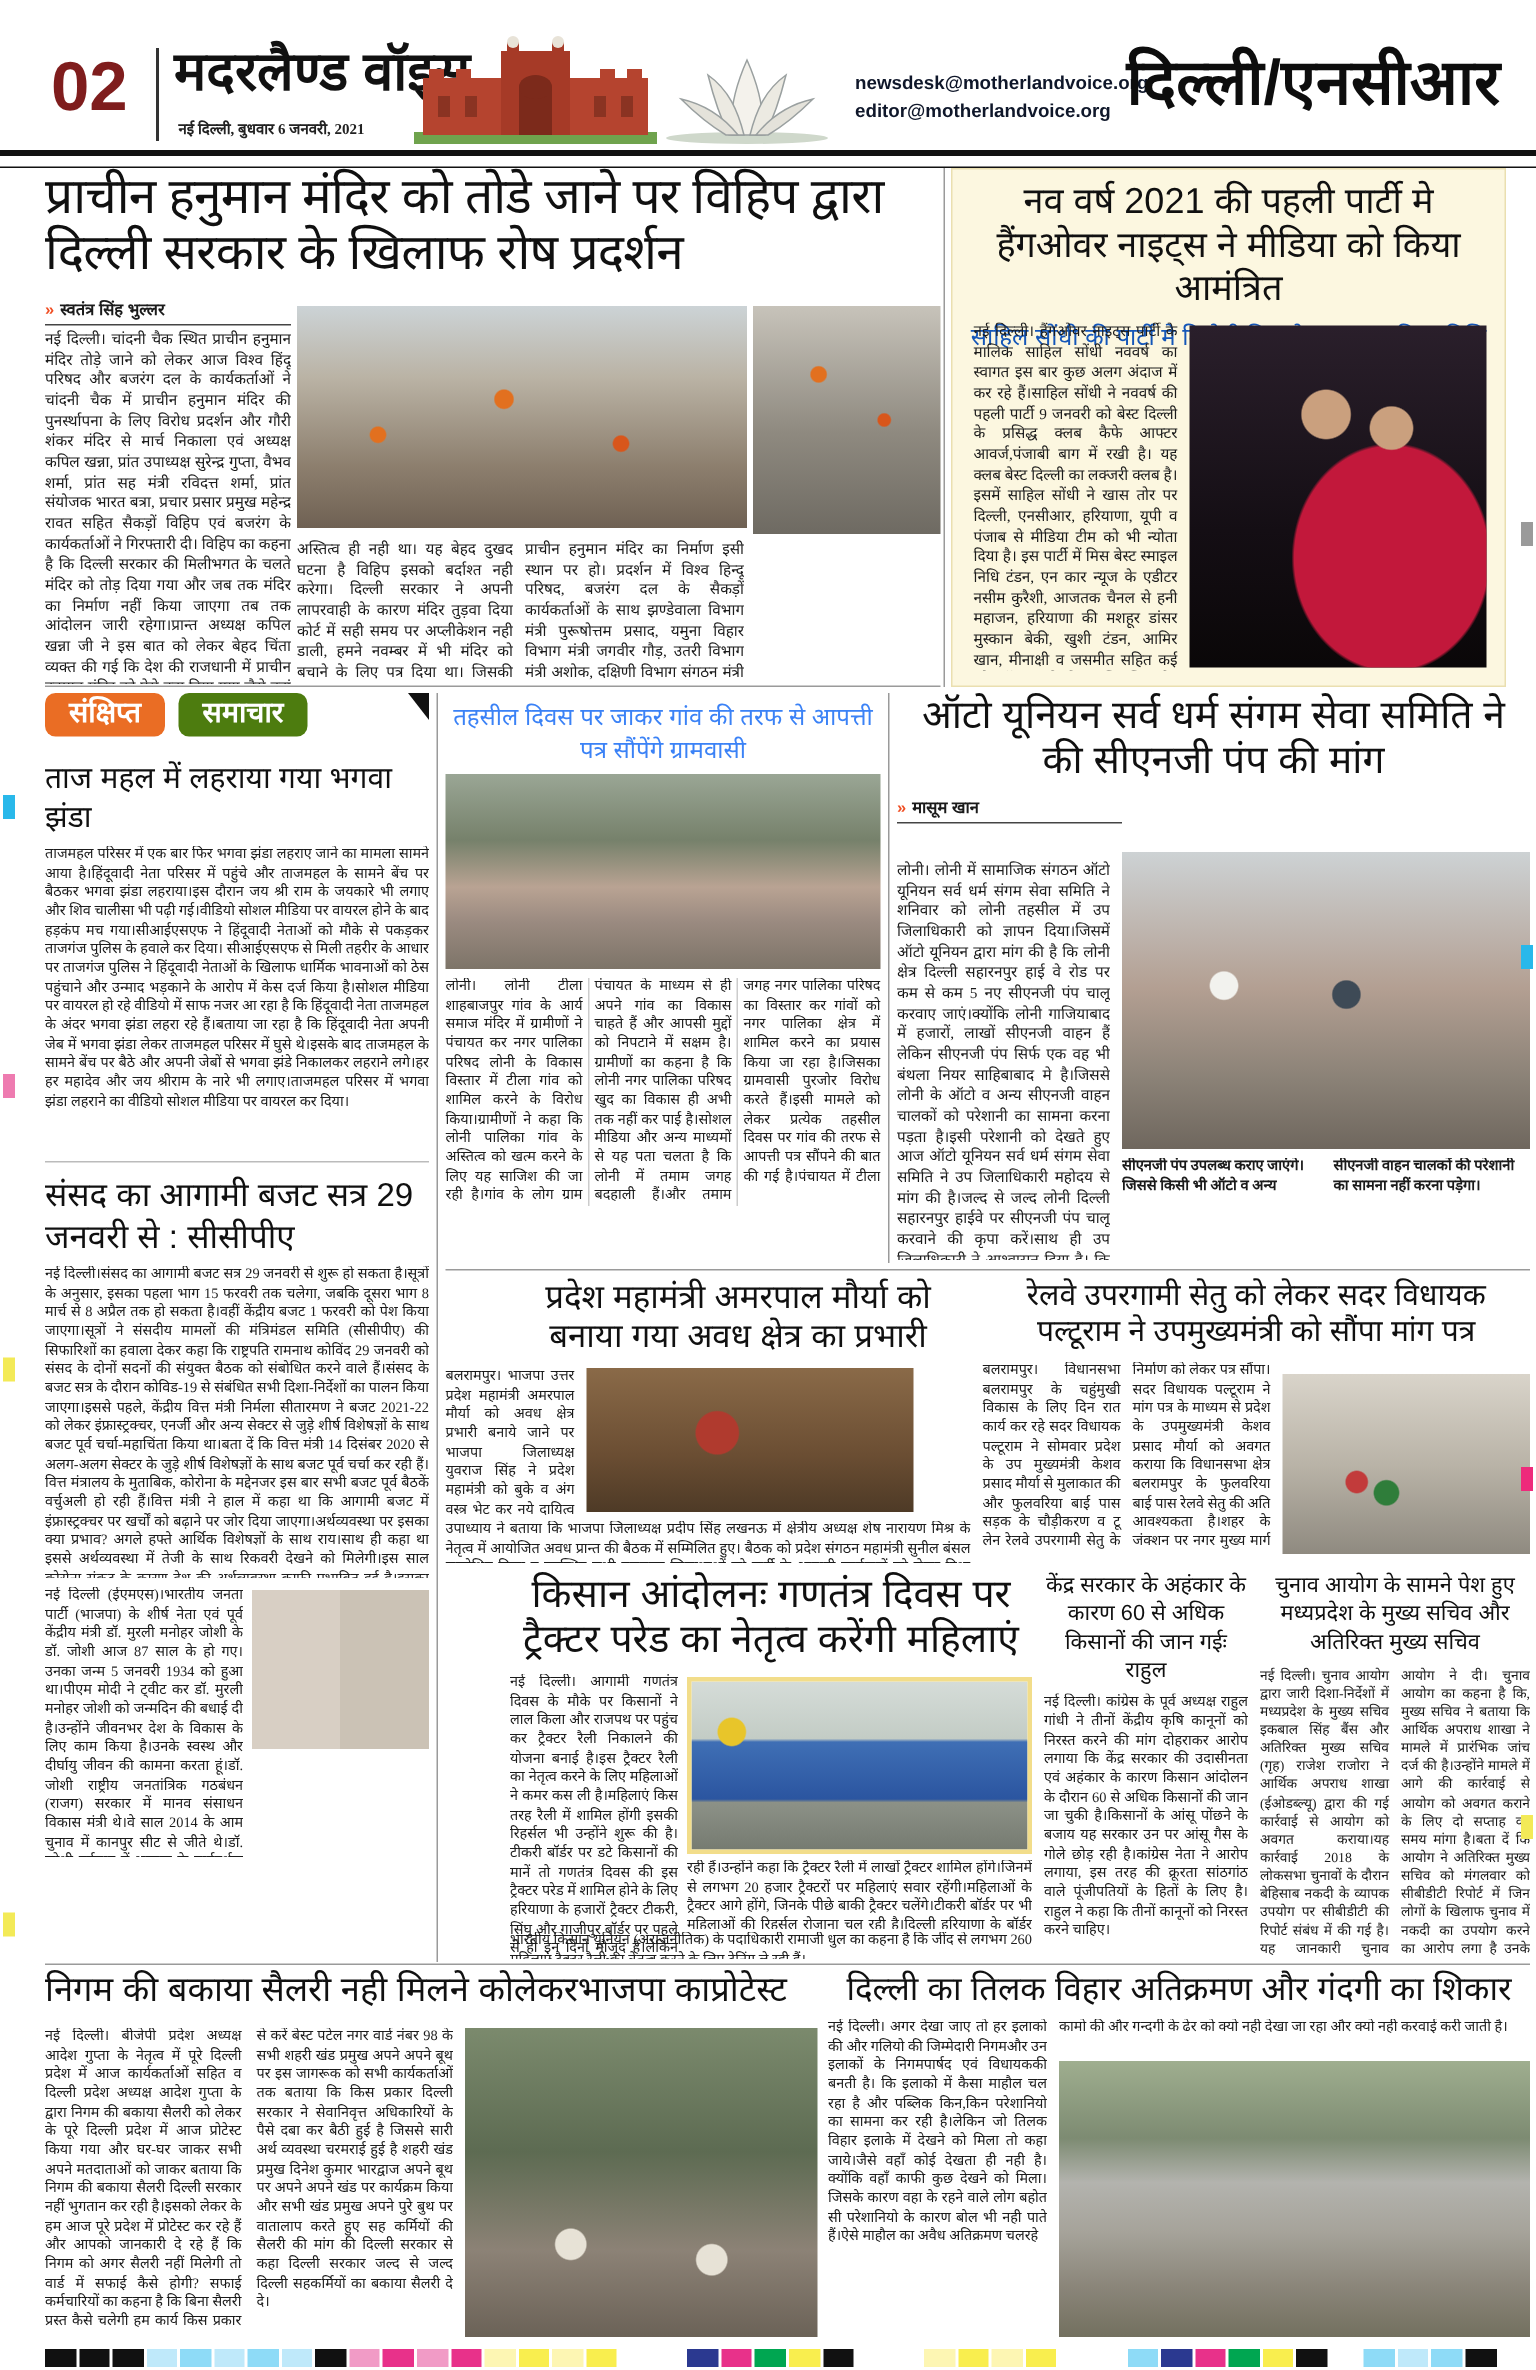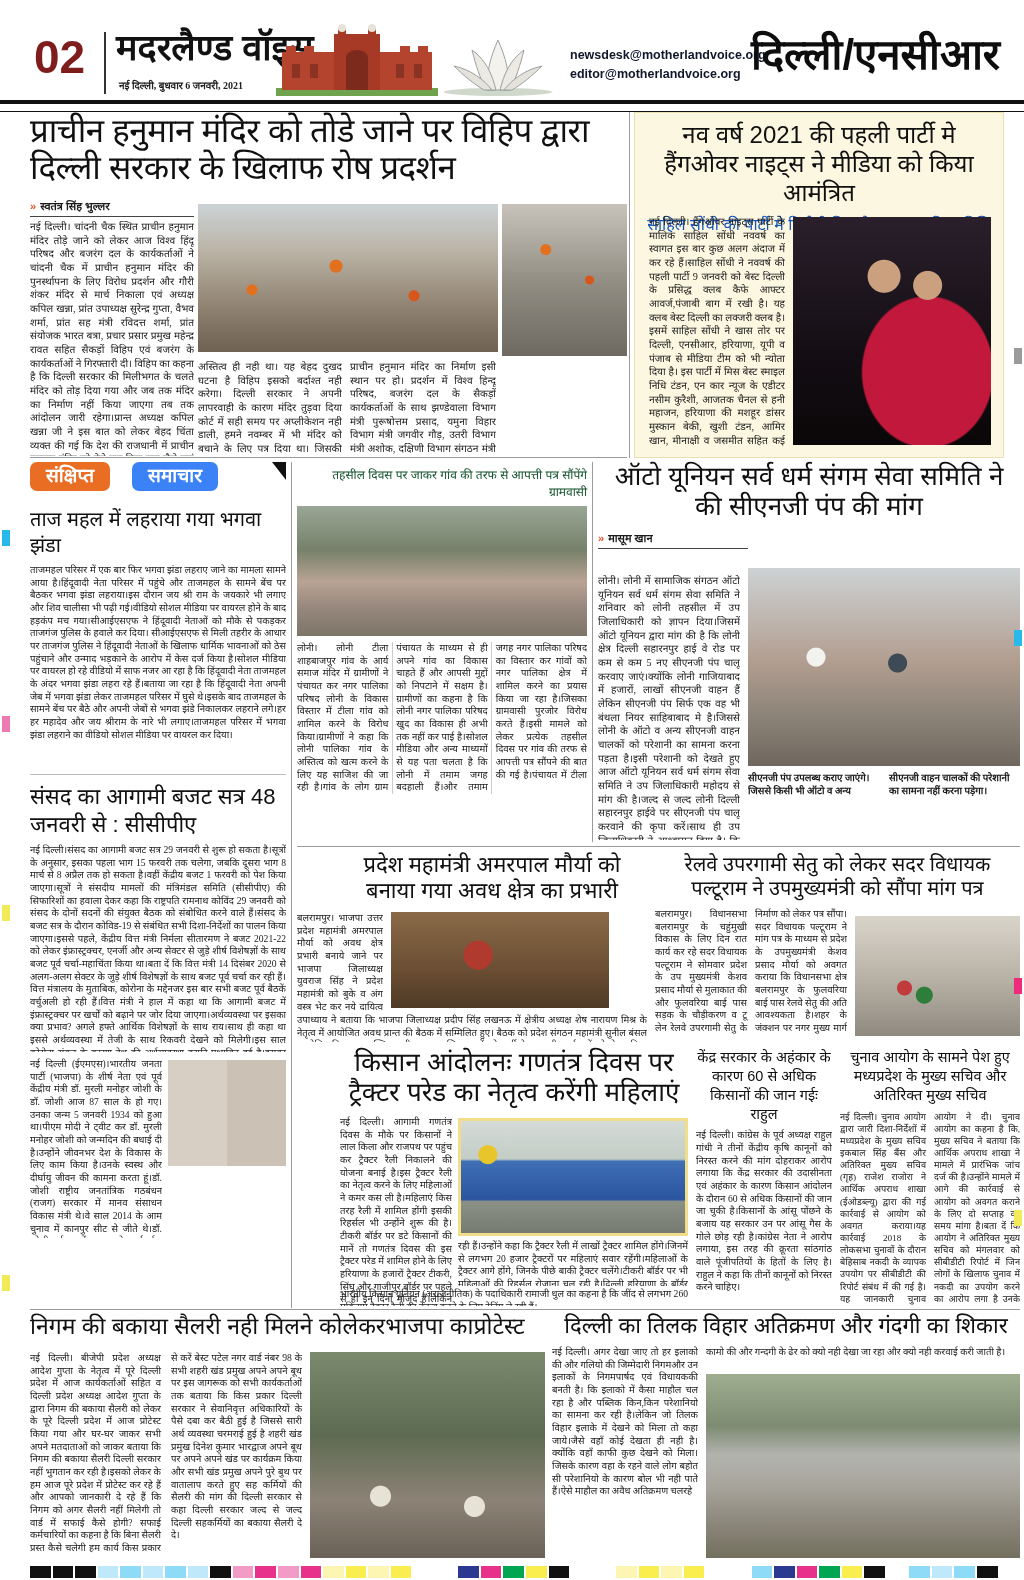--- a/index.html
+++ b/index.html
@@ -57,21 +57,21 @@
   .ph-salary{background:
       radial-gradient(circle at 30% 70%, #e7e2d6 0 10px, rgba(0,0,0,0) 11px),
       radial-gradient(circle at 70% 75%, #e7e2d6 0 10px, rgba(0,0,0,0) 11px),
       linear-gradient(180deg,#7b8a6d 0%,#5d6b52 40%,#8c8276 72%,#6b6257 100%);}
   .ph-tilak{background:linear-gradient(180deg,#9fae8f 0%,#7d8b72 28%,#b3b3ae 44%,#a6a39a 62%,#8a8579 82%,#73705f 100%);}
   
   .brief-tab{position:relative;height:36px;}
   .tab-box{display:inline-block;font-family:"Liberation Sans",sans-serif;font-weight:800;color:#fff;
            font-size:19px;padding:4px 16px;border-radius:7px;line-height:1.1;}
   .tab-orange{background:#ea6d24;}
-  .tab-blue{background:#3b82f6;margin-left:22px;}
+  .tab-blue{background:#4d7c0f;margin-left:9px;}
   .tab-fold{position:absolute;right:0;top:0;width:0;height:0;border-left:14px solid transparent;border-top:18px solid #111;}
   
   .bottom-bar{position:absolute;left:30px;top:1566px;width:990px;height:12px;display:flex;gap:2px;}
   .bottom-bar span{display:block;flex:1;height:12px;}
   .edge-mark{position:absolute;width:8px;height:16px;}
   .yellow-box{background:#fcf7e0;border:1px solid #eadfb0;}
 </style>
 </head>
 <body>
 
@@ -142,32 +142,32 @@
     <div class="ph ph-party" style="left:158px;top:104px;width:198px;height:228px;"></div>
   </div>
 
   <div class="abs" style="left:30px;top:462px;width:256px;height:846px;overflow:hidden;">
     <div class="brief-tab">
       <span class="tab-box tab-orange">संक्षिप्त</span><span class="tab-box tab-blue">समाचार</span>
       <span class="tab-fold"></span>
     </div>
     <div class="hd" style="font-size:20px;line-height:1.3;margin-top:8px;">ताज महल में लहराया गया भगवा झंडा</div>
     <div class="body-sm" style="margin-top:6px;height:196px;">ताजमहल परिसर में एक बार फिर भगवा झंडा लहराए जाने का मामला सामने आया है।हिंदूवादी नेता परिसर में पहुंचे और ताजमहल के सामने बेंच पर बैठकर भगवा झंडा लहराया।इस दौरान जय श्री राम के जयकारे भी लगाए और शिव चालीसा भी पढ़ी गई।वीडियो सोशल मीडिया पर वायरल होने के बाद हड़कंप मच गया।सीआईएसएफ ने हिंदूवादी नेताओं को मौके से पकड़कर ताजगंज पुलिस के हवाले कर दिया। सीआईएसएफ से मिली तहरीर के आधार पर ताजगंज पुलिस ने हिंदूवादी नेताओं के खिलाफ धार्मिक भावनाओं को ठेस पहुंचाने और उन्माद भड़काने के आरोप में केस दर्ज किया है।सोशल मीडिया पर वायरल हो रहे वीडियो में साफ नजर आ रहा है कि हिंदूवादी नेता ताजमहल के अंदर भगवा झंडा लहरा रहे हैं।बताया जा रहा है कि हिंदूवादी नेता अपनी जेब में भगवा झंडा लेकर ताजमहल परिसर में घुसे थे।इसके बाद ताजमहल के सामने बेंच पर बैठे और अपनी जेबों से भगवा झंडे निकालकर लहराने लगे।हर हर महादेव और जय श्रीराम के नारे भी लगाए।ताजमहल परिसर में भगवा झंडा लहराने का वीडियो सोशल मीडिया पर वायरल कर दिया।</div>
-    <div class="hd" style="font-size:22px;line-height:1.25;margin-top:14px;border-top:1px solid #bbb;padding-top:8px;">संसद का आगामी बजट सत्र 48 जनवरी से : सीसीपीए</div>
+    <div class="hd" style="font-size:22px;line-height:1.25;margin-top:14px;border-top:1px solid #bbb;padding-top:8px;">संसद का आगामी बजट सत्र 29 जनवरी से : सीसीपीए</div>
     <div class="body-sm" style="margin-top:6px;height:208px;">नई दिल्ली।संसद का आगामी बजट सत्र 29 जनवरी से शुरू हो सकता है।सूत्रों के अनुसार, इसका पहला भाग 15 फरवरी तक चलेगा, जबकि दूसरा भाग 8 मार्च से 8 अप्रैल तक हो सकता है।वहीं केंद्रीय बजट 1 फरवरी को पेश किया जाएगा।सूत्रों ने संसदीय मामलों की मंत्रिमंडल समिति (सीसीपीए) की सिफारिशों का हवाला देकर कहा कि राष्ट्रपति रामनाथ कोविंद 29 जनवरी को संसद के दोनों सदनों की संयुक्त बैठक को संबोधित करने वाले हैं।संसद के बजट सत्र के दौरान कोविड-19 से संबंधित सभी दिशा-निर्देशों का पालन किया जाएगा।इससे पहले, केंद्रीय वित्त मंत्री निर्मला सीतारमण ने बजट 2021-22 को लेकर इंफ्रास्ट्रक्चर, एनर्जी और अन्य सेक्टर से जुड़े शीर्ष विशेषज्ञों के साथ बजट पूर्व चर्चा-महाचिंता किया था।बता दें कि वित्त मंत्री 14 दिसंबर 2020 से अलग-अलग सेक्टर के जुड़े शीर्ष विशेषज्ञों के साथ बजट पूर्व चर्चा कर रही हैं।वित्त मंत्रालय के मुताबिक, कोरोना के मद्देनजर इस बार सभी बजट पूर्व बैठकें वर्चुअली हो रही हैं।वित्त मंत्री ने हाल में कहा था कि आगामी बजट में इंफ्रास्ट्रक्चर पर खर्चों को बढ़ाने पर जोर दिया जाएगा।अर्थव्यवस्था पर इसका क्या प्रभाव? अगले हफ्ते आर्थिक विशेषज्ञों के साथ राय।साथ ही कहा था इससे अर्थव्यवस्था में तेजी के साथ रिकवरी देखने को मिलेगी।इस साल कोरोना संकट के कारण देश की अर्थव्यवस्था काफी प्रभावित हुई है।इसका असर बजट पर भी देखने को मिलेगा।सरकार ने आम लोगों से भी बजट 2021 के लिए सुझाव मांगे थे।</div>
     <div style="margin-top:6px;height:180px;overflow:hidden;">
       <div class="ph ph-joshi" style="position:relative;float:right;width:118px;height:106px;margin:2px 0 4px 6px;"></div>
       <div class="body-sm">नई दिल्ली (ईएमएस)।भारतीय जनता पार्टी (भाजपा) के शीर्ष नेता एवं पूर्व केंद्रीय मंत्री डॉ. मुरली मनोहर जोशी के डॉ. जोशी आज 87 साल के हो गए। उनका जन्म 5 जनवरी 1934 को हुआ था।पीएम मोदी ने ट्वीट कर डॉ. मुरली मनोहर जोशी को जन्मदिन की बधाई दी है।उन्होंने जीवनभर देश के विकास के लिए काम किया है।उनके स्वस्थ और दीर्घायु जीवन की कामना करता हूं।डॉ. जोशी राष्ट्रीय जनतांत्रिक गठबंधन (राजग) सरकार में मानव संसाधन विकास मंत्री थे।वे साल 2014 के आम चुनाव में कानपुर सीट से जीते थे।डॉ. जोशी वर्तमान में भाजपा के मार्गदर्शक मंडल में शामिल हैं।</div>
     </div>
   </div>
 
   <div class="rule-v" style="left:291px;top:462px;height:846px;"></div>
 
   <div class="abs" style="left:297px;top:462px;width:290px;height:380px;">
-    <div class="hd" style="font-size:12px;color:#14532d;text-align:right;margin-top:4px;">तहसील दिवस पर जाकर गांव की तरफ से आपत्ती पत्र सौंपेंगे ग्रामवासी</div>
+    <div class="hd" style="font-size:16px;color:#3b82f6;text-align:center;margin-top:4px;">तहसील दिवस पर जाकर गांव की तरफ से आपत्ती पत्र सौंपेंगे ग्रामवासी</div>
     <div class="ph ph-nagar" style="position:relative;width:290px;height:130px;margin-top:6px;"></div>
     <div class="body-sm" style="margin-top:6px;height:152px;column-count:3;column-gap:8px;column-rule:1px solid #ccc;">लोनी। लोनी टीला शाहबाजपुर गांव के आर्य समाज मंदिर में ग्रामीणों ने पंचायत कर नगर पालिका परिषद लोनी के विकास विस्तार में टीला गांव को शामिल करने के विरोध किया।ग्रामीणों ने कहा कि लोनी पालिका गांव के अस्तित्व को खत्म करने के लिए यह साजिश की जा रही है।गांव के लोग ग्राम पंचायत के माध्यम से ही अपने गांव का विकास चाहते हैं और आपसी मुद्दों को निपटाने में सक्षम है।ग्रामीणों का कहना है कि लोनी नगर पालिका परिषद खुद का विकास ही अभी तक नहीं कर पाई है।सोशल मीडिया और अन्य माध्यमों से यह पता चलता है कि लोनी में तमाम जगह बदहाली हैं।और तमाम जगह नगर पालिका परिषद का विस्तार कर गांवों को नगर पालिका क्षेत्र में शामिल करने का प्रयास किया जा रहा है।जिसका ग्रामवासी पुरजोर विरोध करते हैं।इसी मामले को लेकर प्रत्येक तहसील दिवस पर गांव की तरफ से आपत्ती पत्र सौंपने की बात की गई है।पंचायत में टीला गांव के सैकड़ों निवासी मौजूद रहे।</div>
   </div>
 
   <div class="rule-v" style="left:592px;top:462px;height:380px;"></div>
 
   <div class="abs" style="left:598px;top:462px;width:422px;height:380px;">
     <div class="hd" style="font-size:26px;line-height:1.15;text-align:center;">ऑटो यूनियन सर्व धर्म संगम सेवा समिति ने की सीएनजी पंप की मांग</div>
     <div class="byline" style="margin-top:8px;width:150px;border-bottom:1px solid #444;padding-bottom:3px;">
       <span class="mark">»</span><span>मासूम खान</span>

